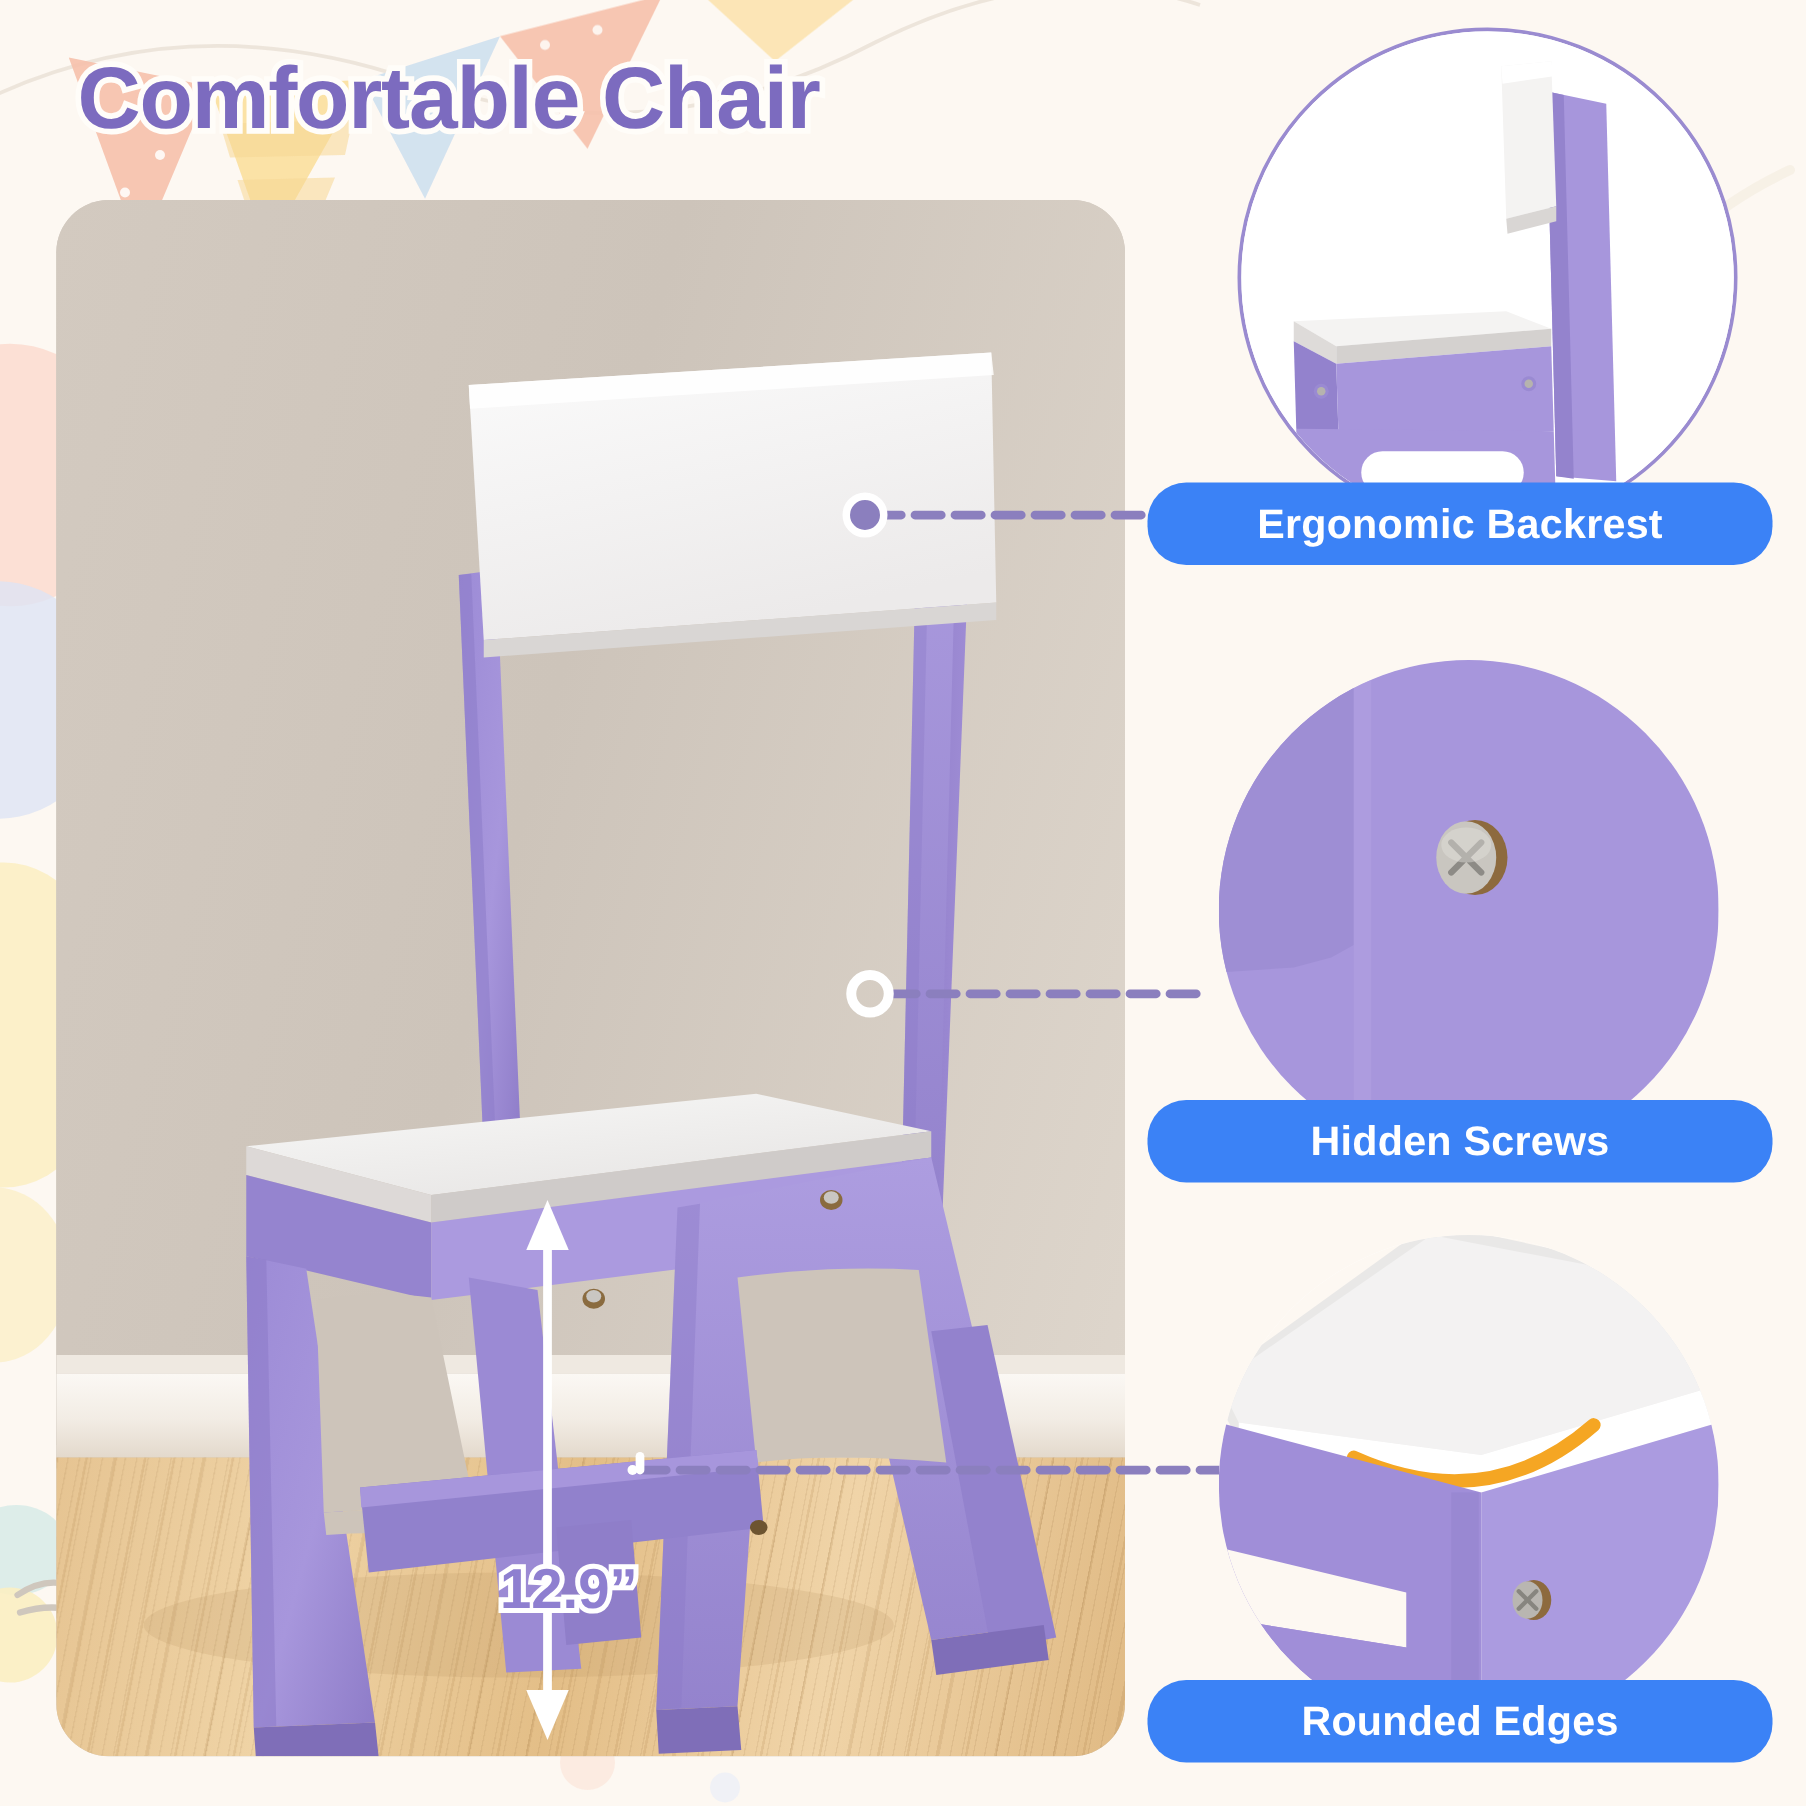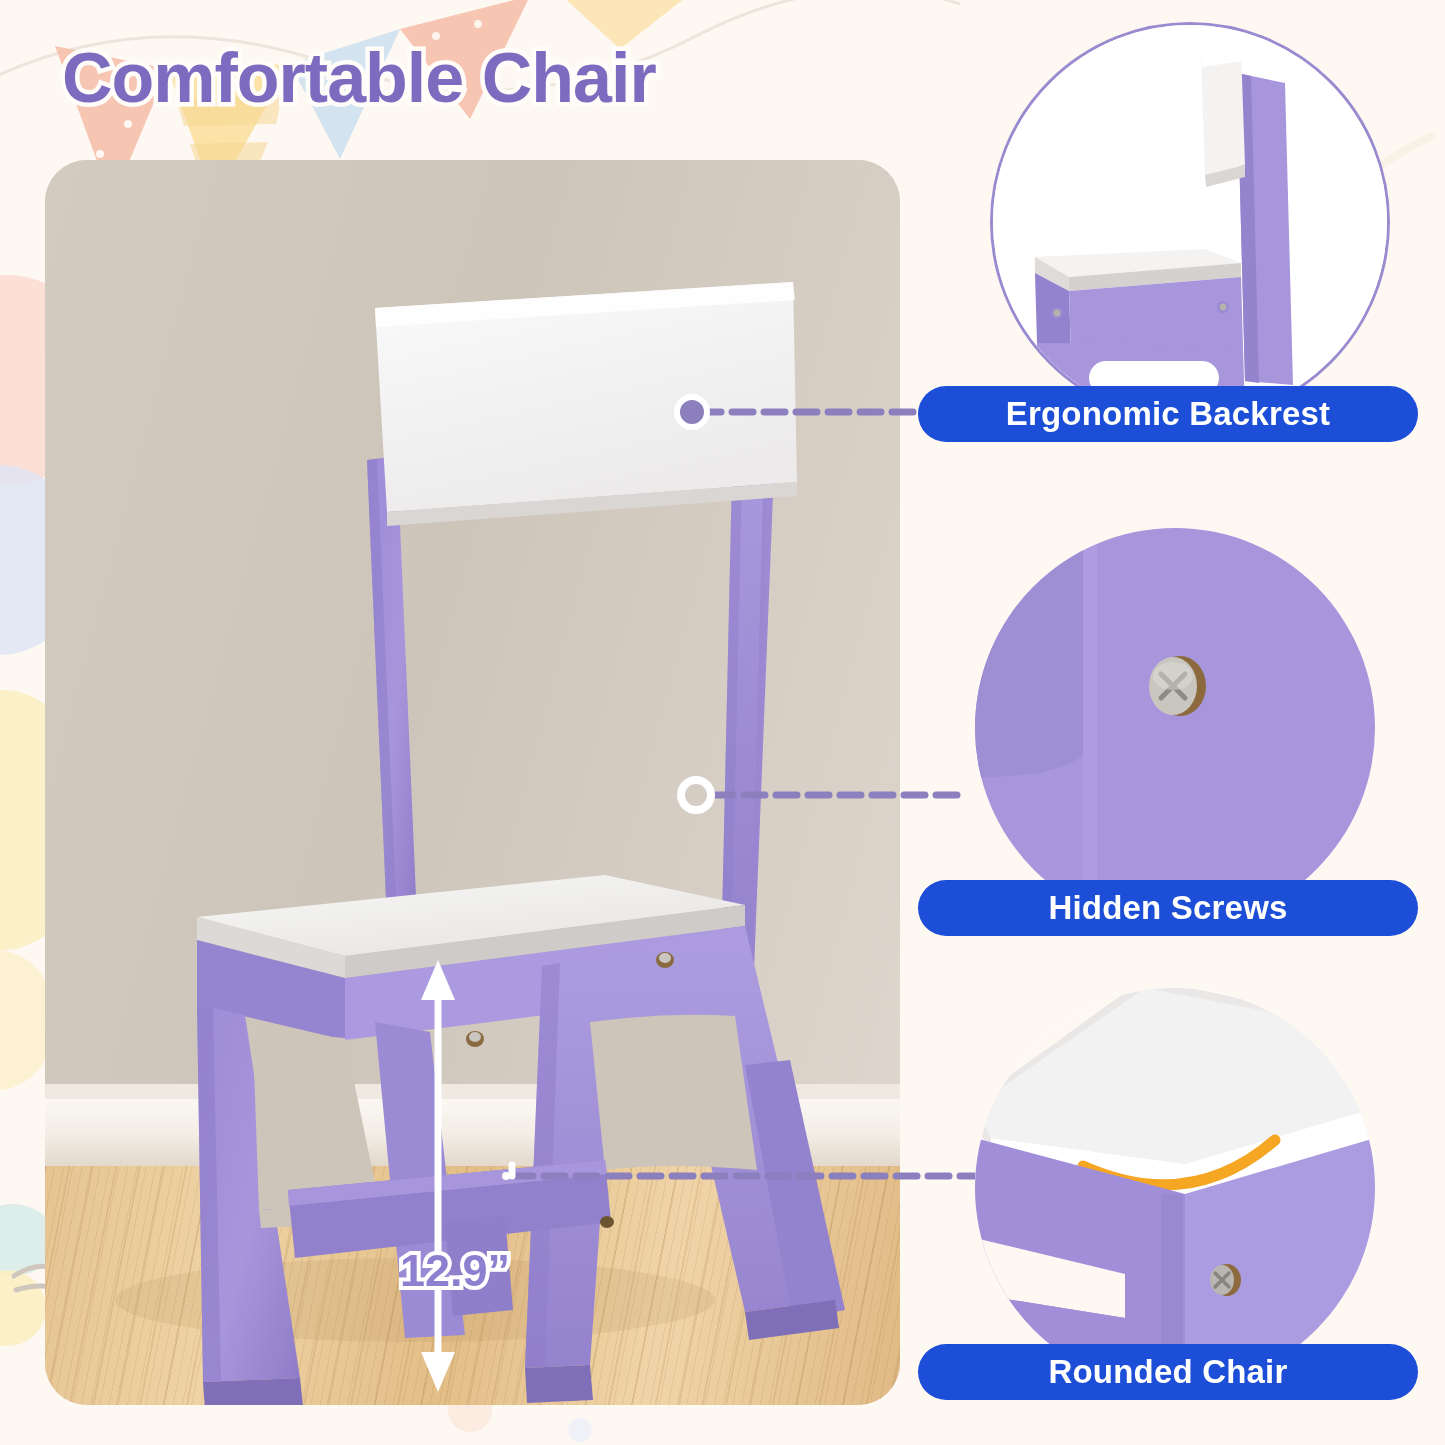--- a/index.html
+++ b/index.html
@@ -46,22 +46,22 @@
         rgba(120,80,35,.10) 0px, rgba(120,80,35,.10) 1px,
         rgba(255,255,255,0) 1px, rgba(255,255,255,0) 9px),
       linear-gradient(100deg,#e6c492 0%,#efd3a5 22%,#e3be87 48%,#f0d4a8 72%,#e0ba84 100%);
   }
 
   
   .chair { position:absolute; left:0; top:0; width:100%; height:100%; }
 
   
   .pill {
-    position:absolute; height:56px; border-radius:31px;
-    background:#1d4ed8; color:#ffffff;
+    position:absolute; height:66px; border-radius:31px;
+    background:#3b82f6; color:#ffffff;
     display:flex; align-items:center; justify-content:center;
     font-size:33px; font-weight:bold; letter-spacing:.2px;
     padding:0 30px; white-space:nowrap;
   }
 
   .circ {
     position:absolute; border-radius:50%;
     overflow:hidden; background:#ffffff;
   }
   .circ.ring { border:3px solid #9a8bd0; }
@@ -326,15 +326,15 @@
       <rect x="186" y="206" width="22" height="194" fill="#9484cf" opacity=".6"></rect>
 
       <ellipse cx="252" cy="292" rx="14" ry="16" fill="#8d6a3e"></ellipse>
       <ellipse cx="247" cy="292" rx="12" ry="15" fill="#b9b6b1"></ellipse>
       <g stroke="#87857f" stroke-width="3.5" stroke-linecap="round">
         <line x1="240" y1="285" x2="254" y2="299"></line>
         <line x1="254" y1="285" x2="240" y2="299"></line>
       </g>
     </svg>
   </div>
-  <div class="pill" style="left:918px;top:1344px;width:500px;">Rounded Chair</div>
+  <div class="pill" style="left:918px;top:1344px;width:500px;">Rounded Edges</div>
 
 </div>
 
 </body></html>

